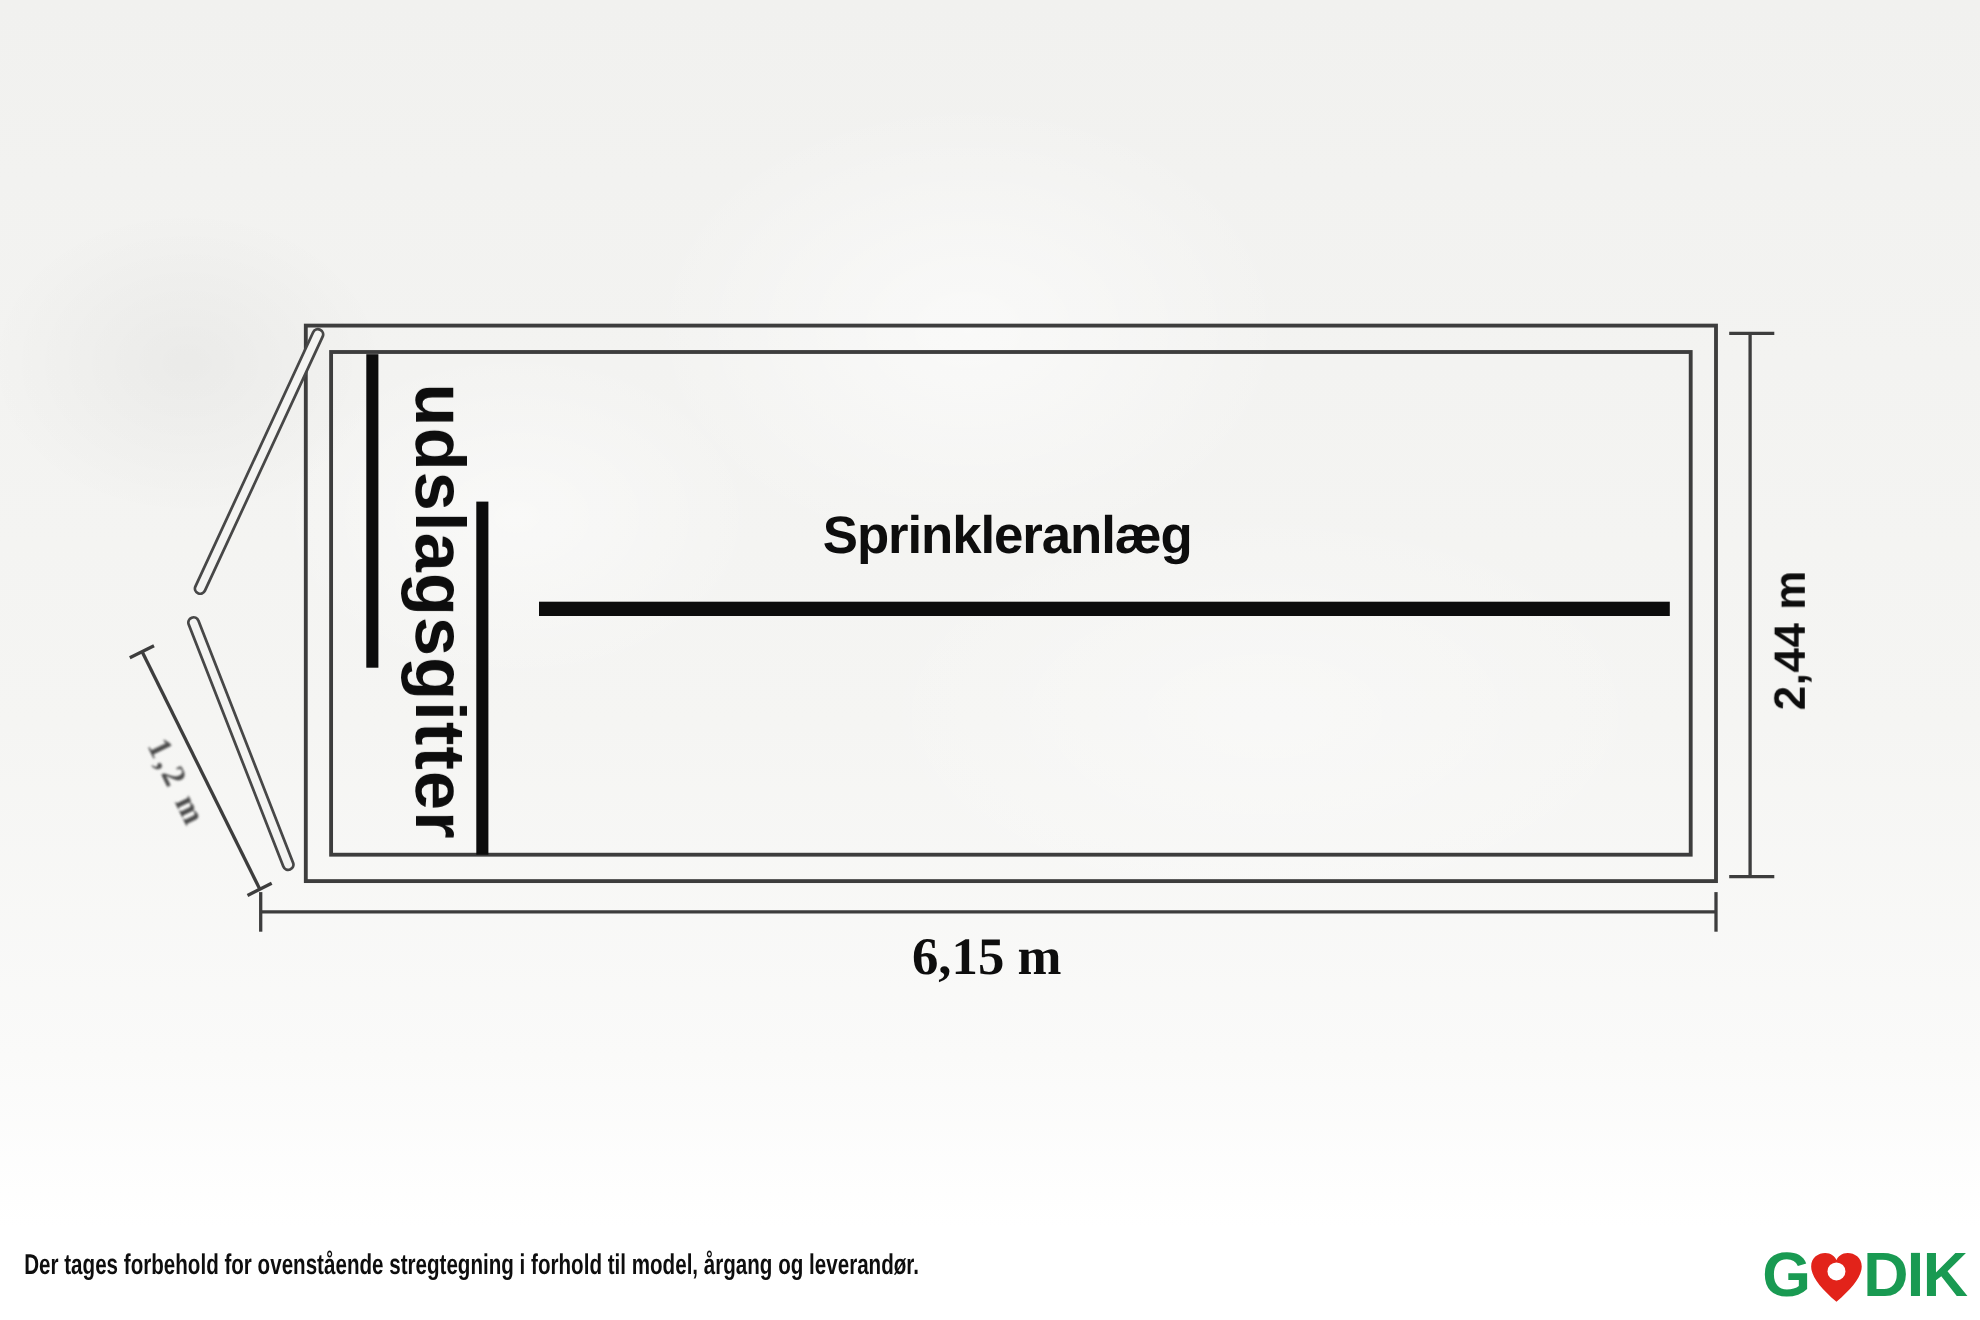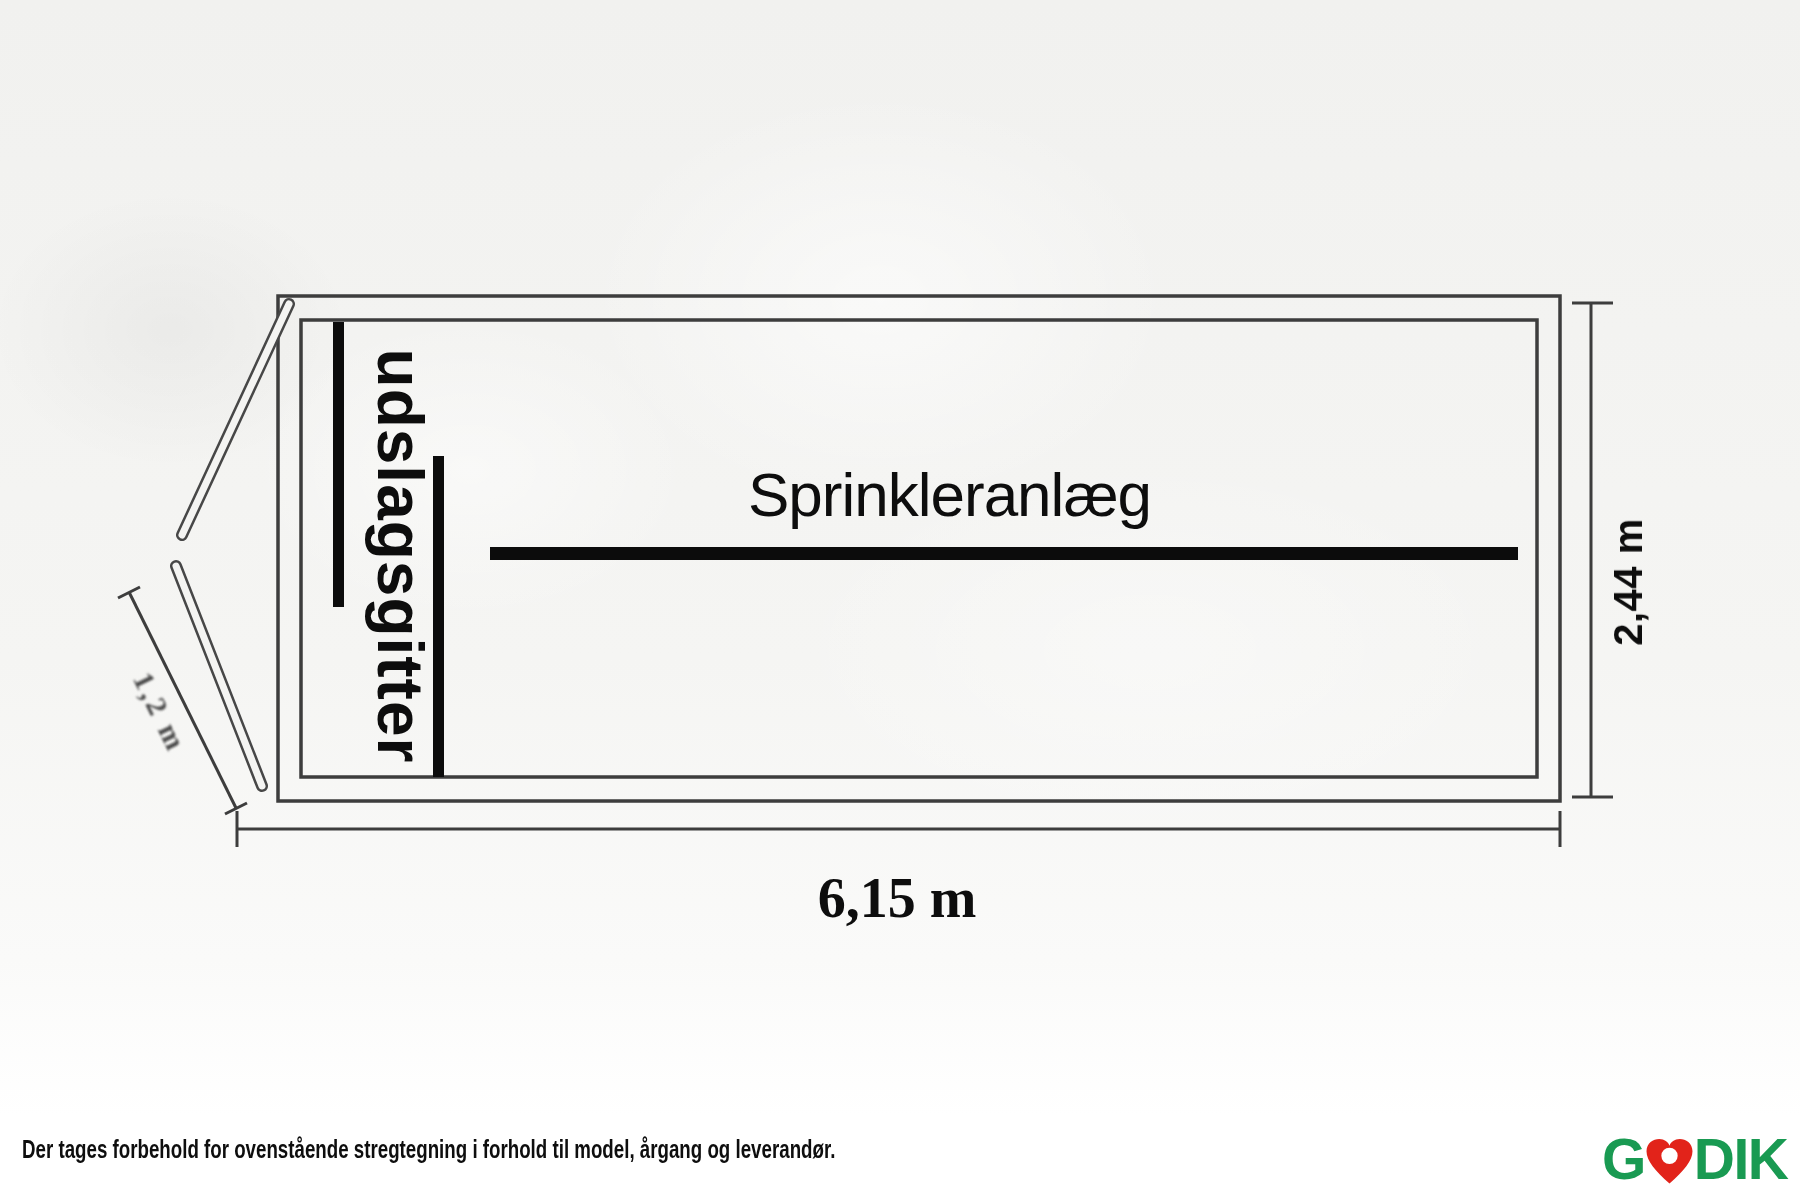--- a/index.html
+++ b/index.html
@@ -28,41 +28,41 @@
     left: 0; top: 0;
   }
   .label {
     position: absolute;
     color: #0d0d0d;
     white-space: nowrap;
     line-height: 1;
   }
   .sprinkler-label {
     left: 748px; top: 464px;
-    font-size: 62px;
-    font-weight: normal;
+    font-size: 48px;
+    font-weight: bold;
     letter-spacing: -1px;
     filter: blur(0.4px);
   }
   .grid-label {
     left: 183px; top: 516px;
     width: 434px; height: 80px;
     display: flex; align-items: center; justify-content: center;
     font-size: 64px;
     font-weight: bold;
     letter-spacing: 1px;
     transform: rotate(90deg);
     filter: blur(0.4px);
   }
   .dim-length-label {
-    left: 897px; top: 870px;
+    left: 897px; top: 846px;
     transform: translateX(-50%);
     font-family: "Liberation Serif", serif;
     font-weight: bold;
-    font-size: 56px;
+    font-size: 48px;
     filter: blur(0.3px);
   }
   .dim-height-label {
     left: 1628px; top: 582px;
     transform: translate(-50%, -50%) rotate(-90deg);
     font-weight: bold;
     font-size: 40px;
     letter-spacing: 0.5px;
     filter: blur(0.3px);
   }

